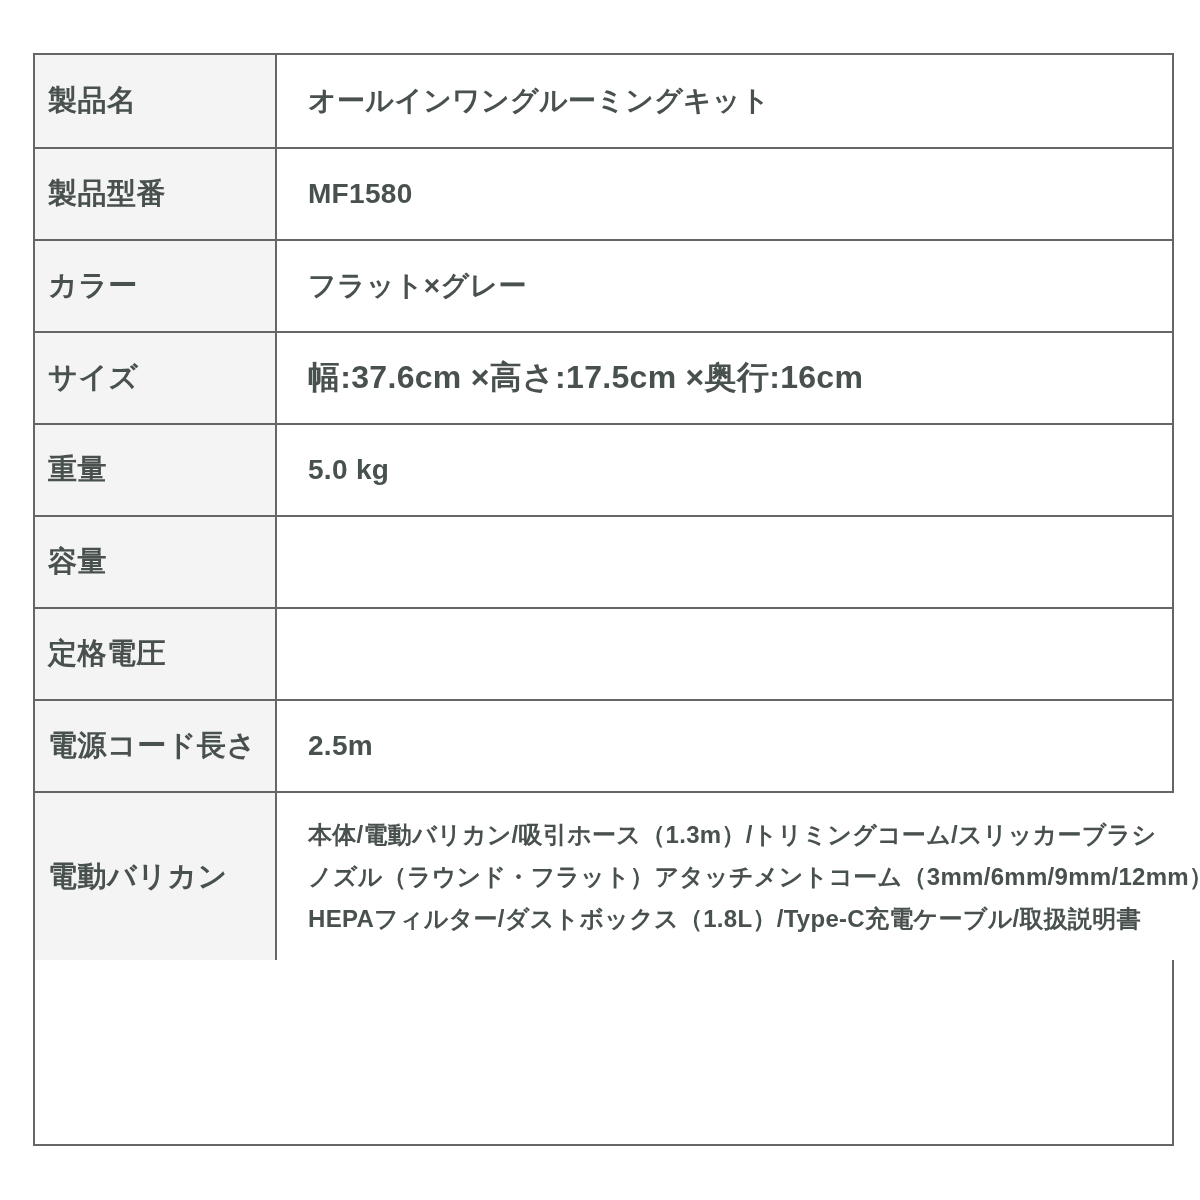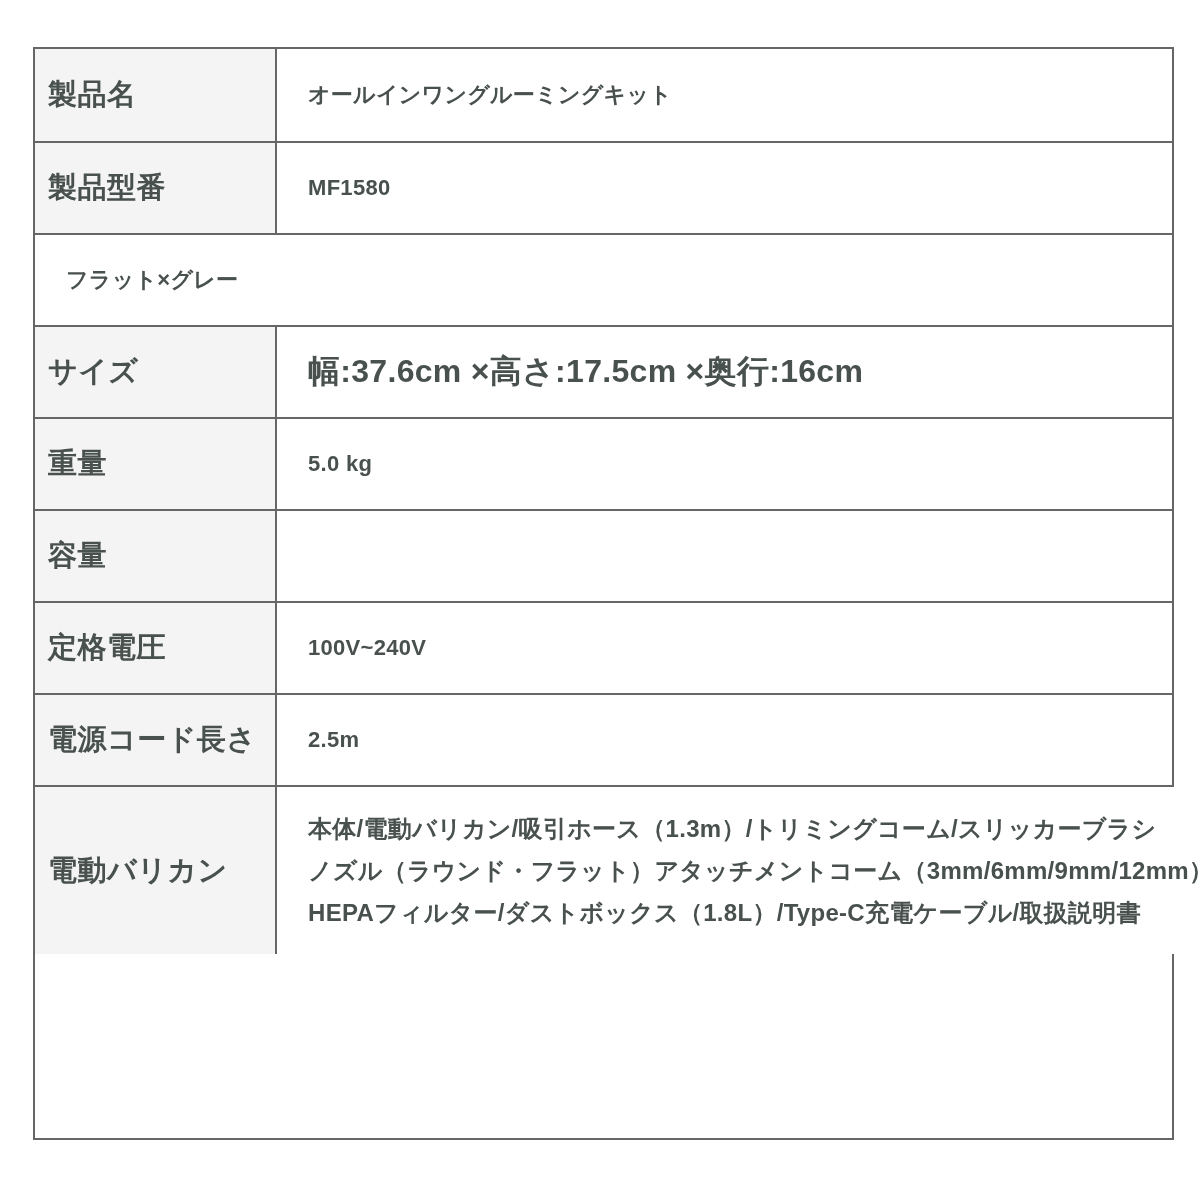--- a/index.html
+++ b/index.html
@@ -7,21 +7,21 @@
     padding: 0;
     background: #ffffff;
     width: 1200px;
     height: 1200px;
     overflow: hidden;
     font-family: "Liberation Sans", "DejaVu Sans", sans-serif;
   }
   .spec-table {
     position: absolute;
     left: 33px;
-    top: 47px;
+    top: 53px;
     width: 1141px;
     height: 1093px;
     box-sizing: border-box;
     border: 2px solid #666666;
     background: #ffffff;
     color: #49514f;
     font-weight: 700;
   }
   .spec-row {
     display: flex;
@@ -46,21 +46,21 @@
     background: #f4f4f4;
     border-right: 2px solid #666666;
     padding-left: 13px;
     font-size: 29px;
     letter-spacing: 0.5px;
   }
   .cell.value {
     flex: 1 1 auto;
     background: #ffffff;
     padding-left: 31px;
-    font-size: 22px;
+    font-size: 28px;
     letter-spacing: 0.3px;
   }
   .cell.value.small {
     font-size: 32px;
   }
   .cell.value.set {
     font-size: 24px;
     line-height: 42px;
     flex-direction: column;
     align-items: flex-start;
@@ -79,40 +79,40 @@
     <div class="cell label">製品名</div>
     <div class="cell value">オールインワングルーミングキット</div>
   </div>
 
   <div class="spec-row">
     <div class="cell label">製品型番</div>
     <div class="cell value">MF1580</div>
   </div>
 
   <div class="spec-row">
+    <div class="cell label">カラー</div>
     <div class="cell value">フラット×グレー</div>
   </div>
 
   <div class="spec-row">
     <div class="cell label">サイズ</div>
     <div class="cell value small">幅:37.6cm ×高さ:17.5cm ×奥行:16cm</div>
   </div>
 
   <div class="spec-row">
     <div class="cell label">重量</div>
     <div class="cell value">5.0 kg</div>
   </div>
 
   <div class="spec-row">
     <div class="cell label">容量</div>
   </div>
 
   <div class="spec-row">
     <div class="cell label">定格電圧</div>
-    <div class="cell value">100V~240V</div>
   </div>
 
 
   <div class="spec-row">
     <div class="cell label">電源コード長さ</div>
     <div class="cell value">2.5m</div>
   </div>
 
 
   <div class="spec-row tall">

